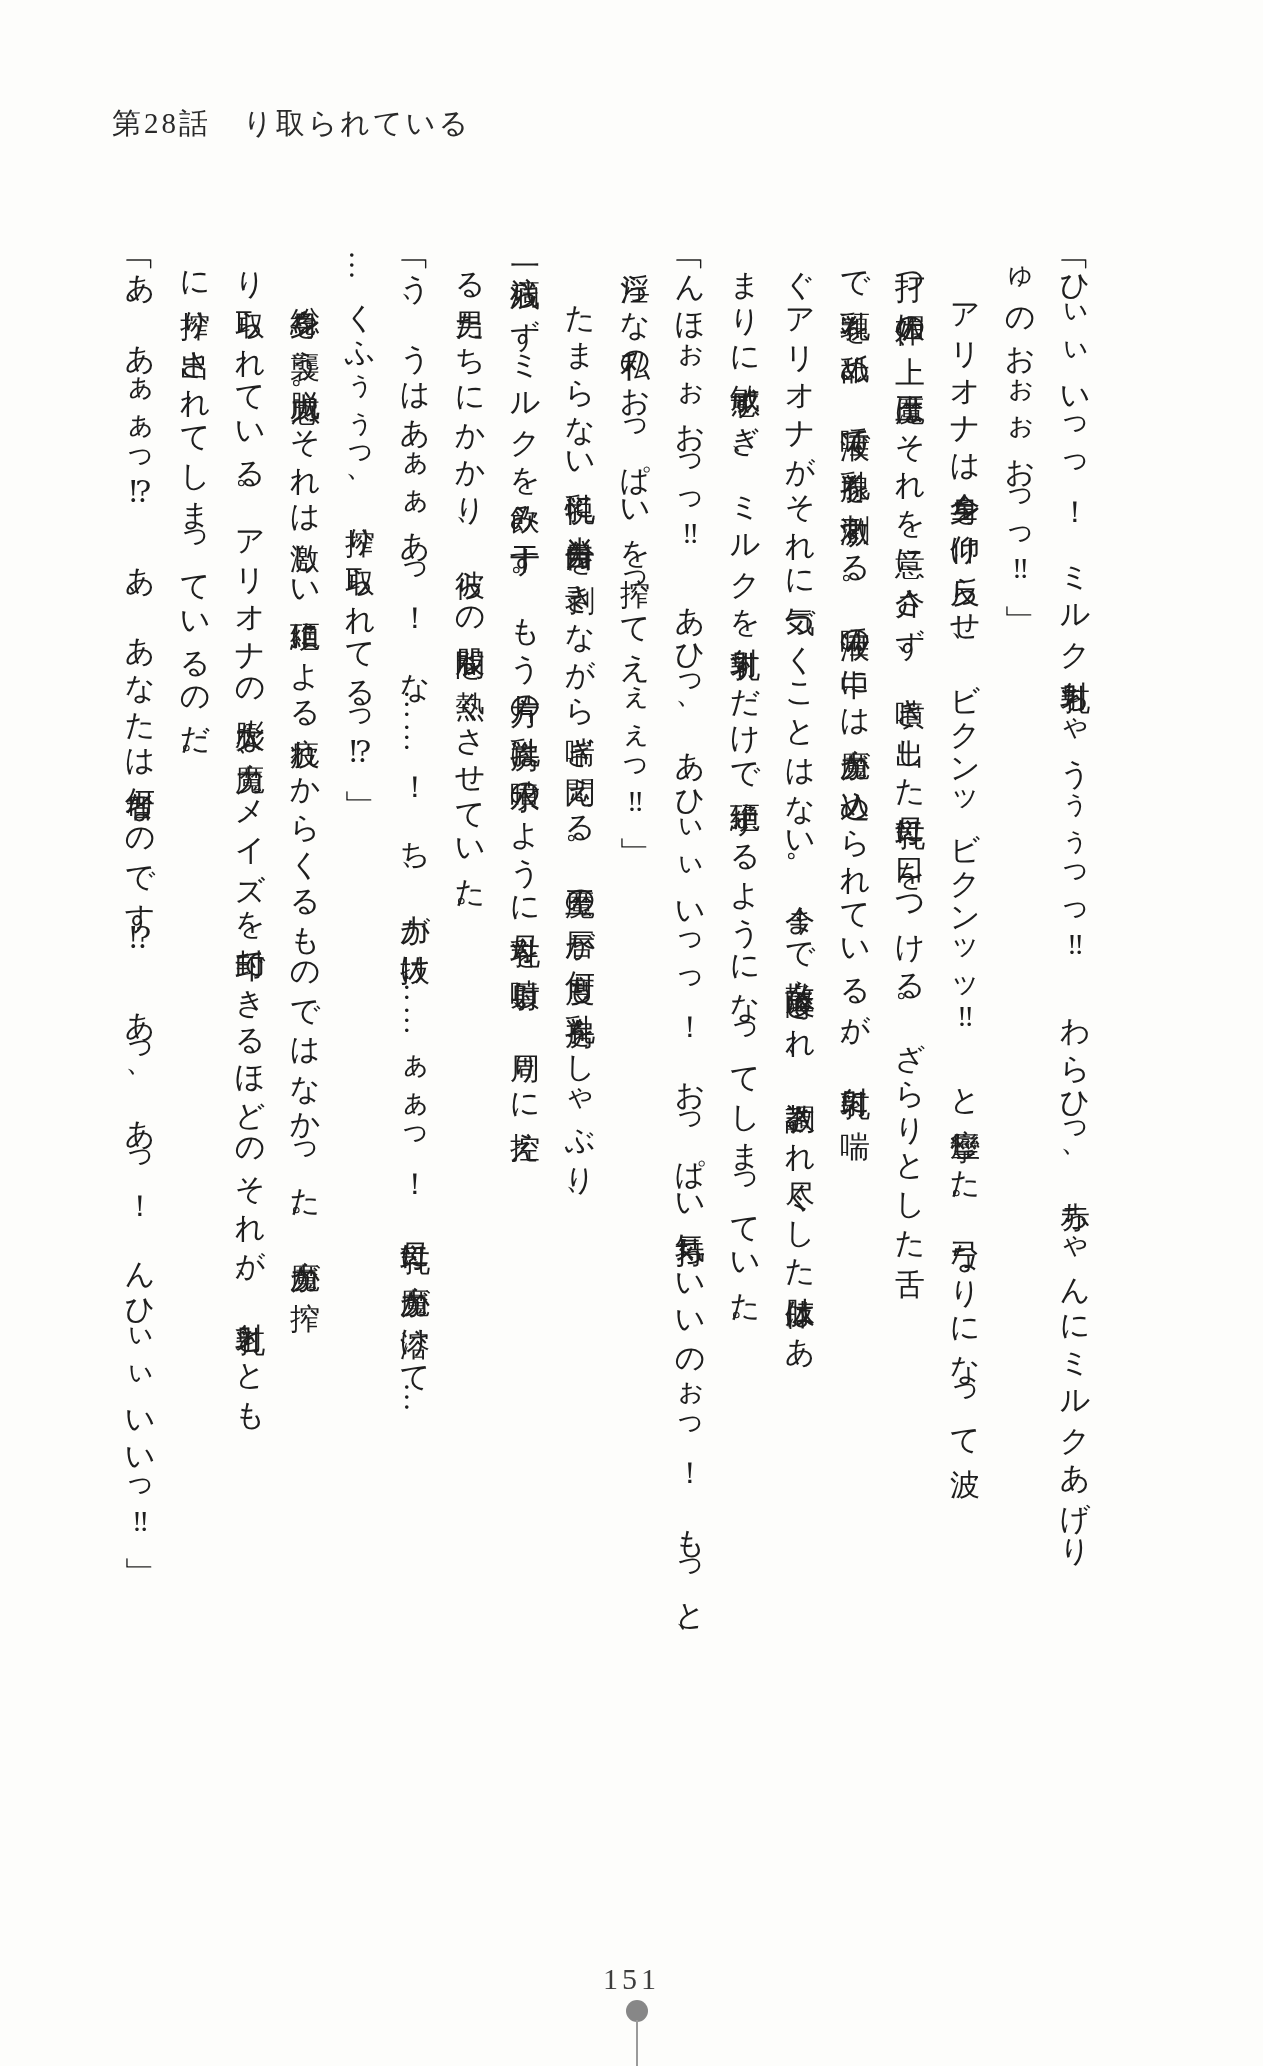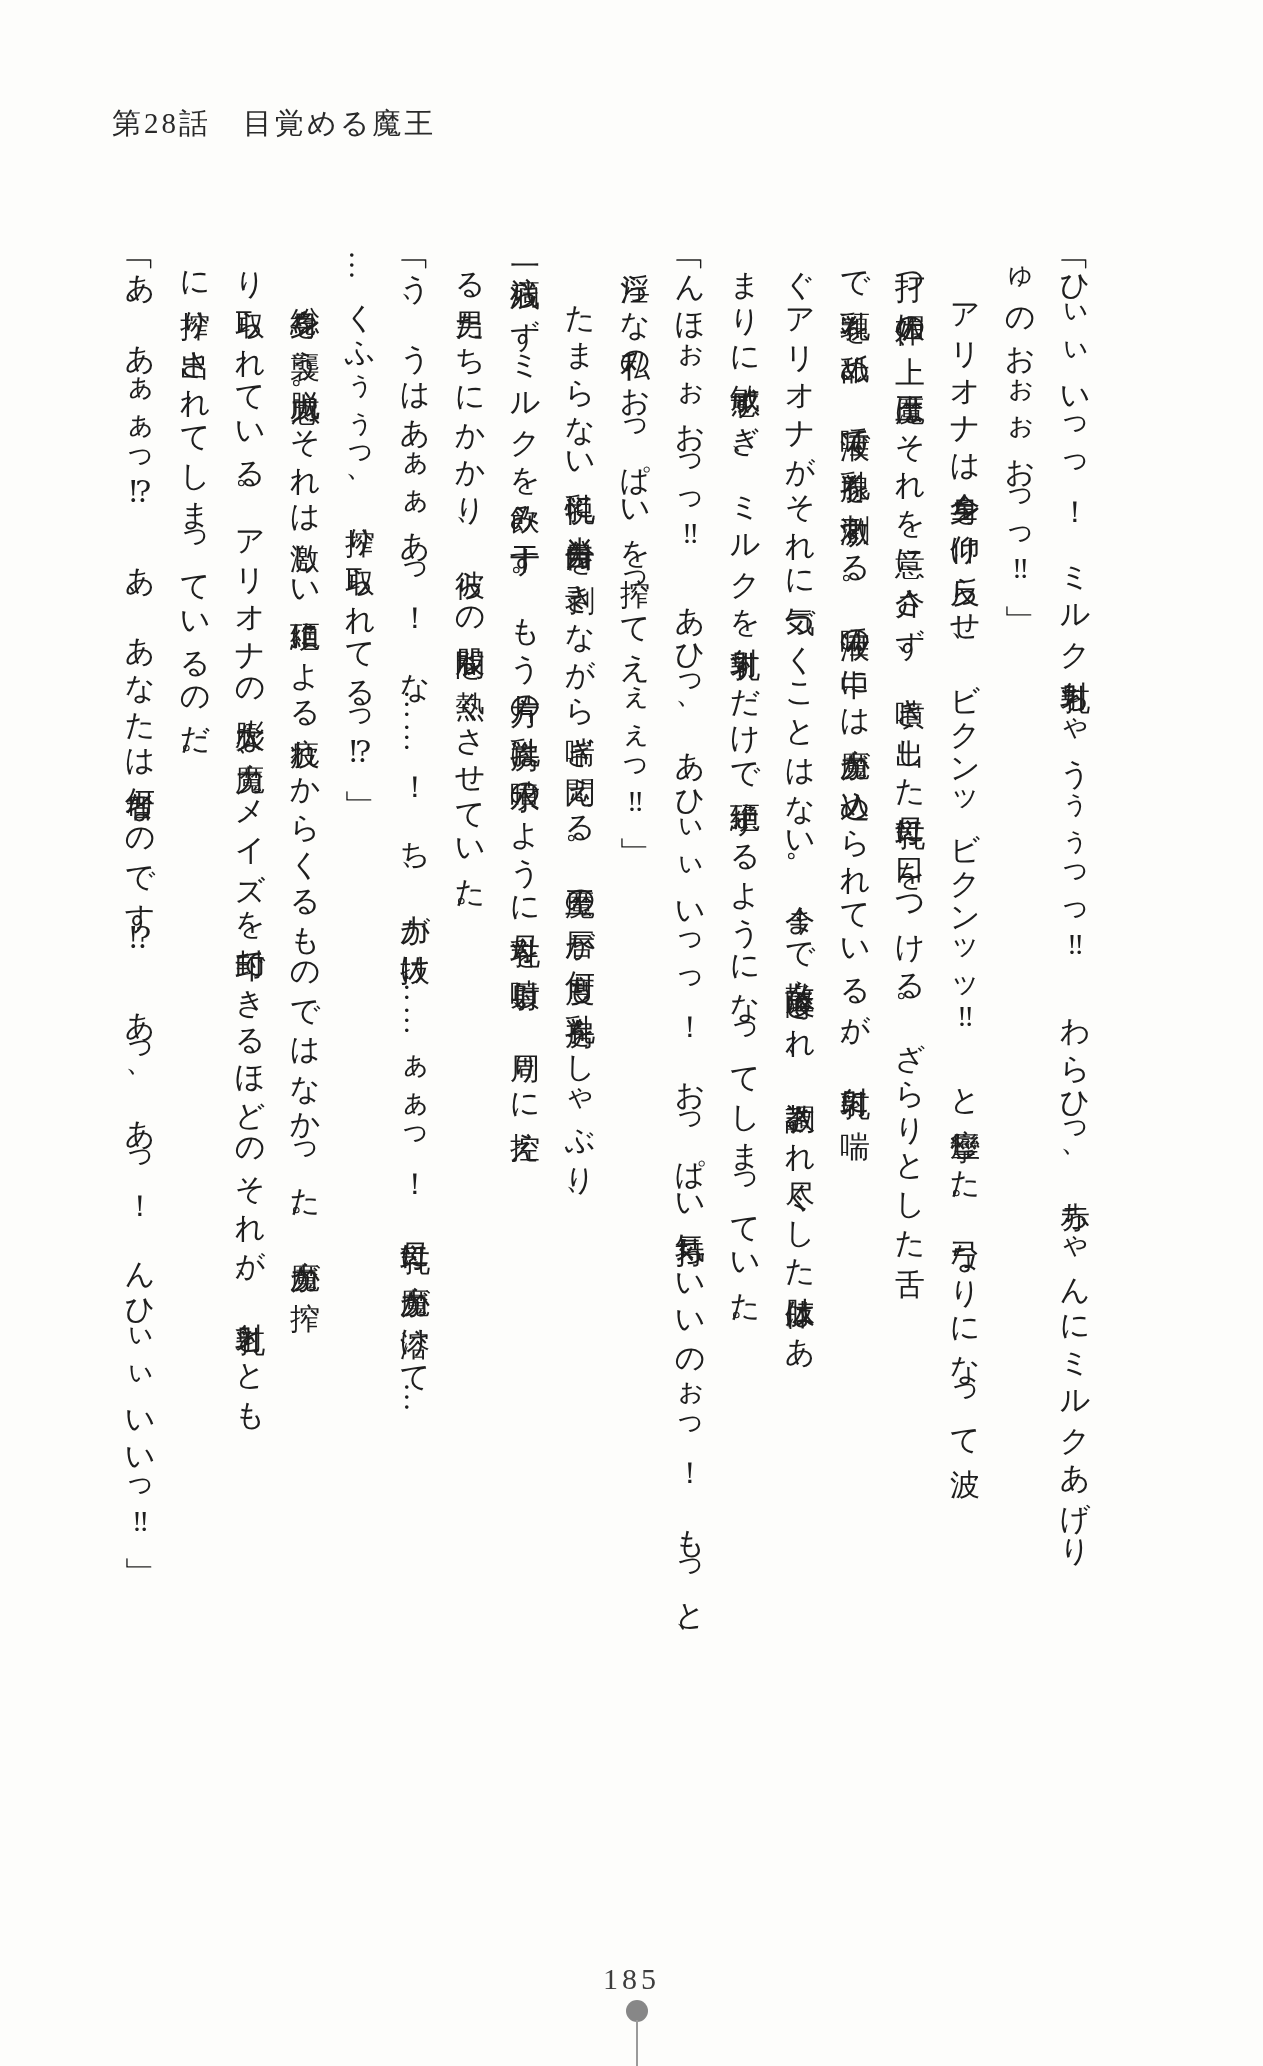--- a/index.html
+++ b/index.html
@@ -68,21 +68,21 @@
     width: 2px;
     height: 46px;
     background: #9a9a9a;
   }
 </style>
 </head>
 <body>
 
 <div class="page">
 
-  <div class="chapter-title">第28話　目覚める魔王</div>
+  <div class="chapter-title">第28話　り取られている</div>
 
   <div class="body-text">
     <p class="text-column">「ひぃぃいっっ！　ミルク射乳ちゃうぅぅっっ‼　わらひっ、赤ちゃんにミルクあげり</p>
     <p class="text-column">ゅのおぉぉおっっ‼」</p>
     <p class="text-column">　アリオナは全身を仰け反らせ、ビクンッビクンッッ‼　と痙攣した。弓なりになって波</p>
     <p class="text-column">打つ媚体の上、魔王はそれを意に介さず、噴き出した母乳に口をつける。ざらりとした舌</p>
     <p class="text-column">で乳頭を舐め、唾液で乳腺を刺激する。唾液の中には魔力が込められているが、射乳に喘</p>
     <p class="text-column">ぐアリオナがそれに気づくことはない。今まで散々陵辱され、調教され尽くした肢体はあ</p>
     <p class="text-column">まりに敏感すぎ、ミルクを射乳すだけで絶頂するようになってしまっていた。</p>
     <p class="text-column">「んほぉぉおっっ‼　あひっ、あひぃぃいっっ！　おっぱい気持ちいいのぉっ！　もっと、</p>
@@ -91,18 +91,18 @@
     <p class="text-column">一滴残らずミルクを飲み干す。もう片方の乳房は噴水のように母乳を噴射し、周りに控え</p>
     <p class="text-column">る男たちにかかり、彼らの股間を熱くさせていた。</p>
     <p class="text-column">「う、うはあぁぁあっ！　な……！　ち、力が抜け……ぁぁっ！　母乳に魔力が溶けて…</p>
     <p class="text-column">…くふぅぅっ、搾り取られてるっ⁉」</p>
     <p class="text-column">　総身を襲う脱力感。それは激しい絶頂による疲れからくるものではなかった。魔力が搾</p>
     <p class="text-column">り取られている。アリオナの膨大な魔力、メイズを封印できるほどのそれが、射乳ととも</p>
     <p class="text-column">に搾り出されてしまっているのだ。</p>
     <p class="text-column">「あ、あぁぁっ⁉　あ、あなたは何者なのです⁉　あっ、あっ！　んひぃぃいいっ‼」</p>
   </div>
 
-  <div class="page-number">185</div>
+  <div class="page-number">151</div>
 
   <div class="footer-dot"></div>
   <div class="footer-line"></div>
 
 </div>
 
 </body></html>

